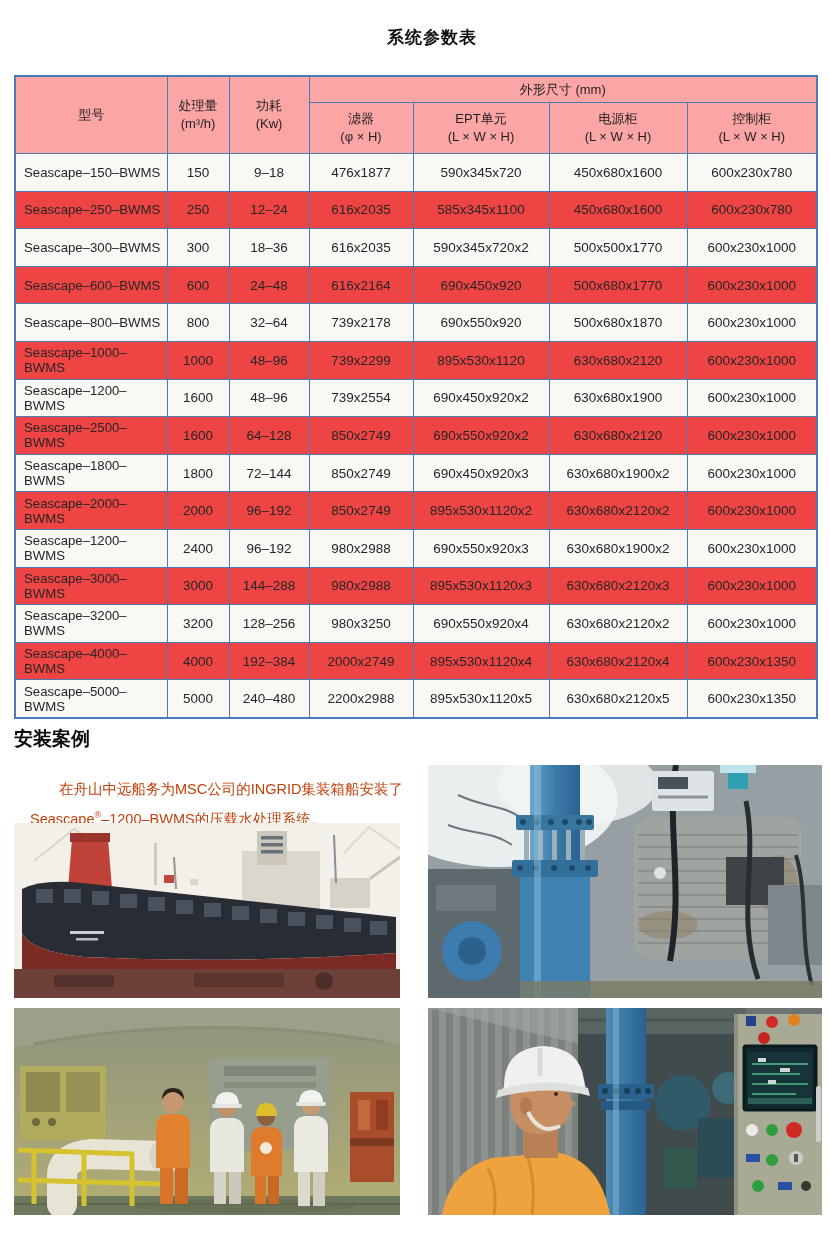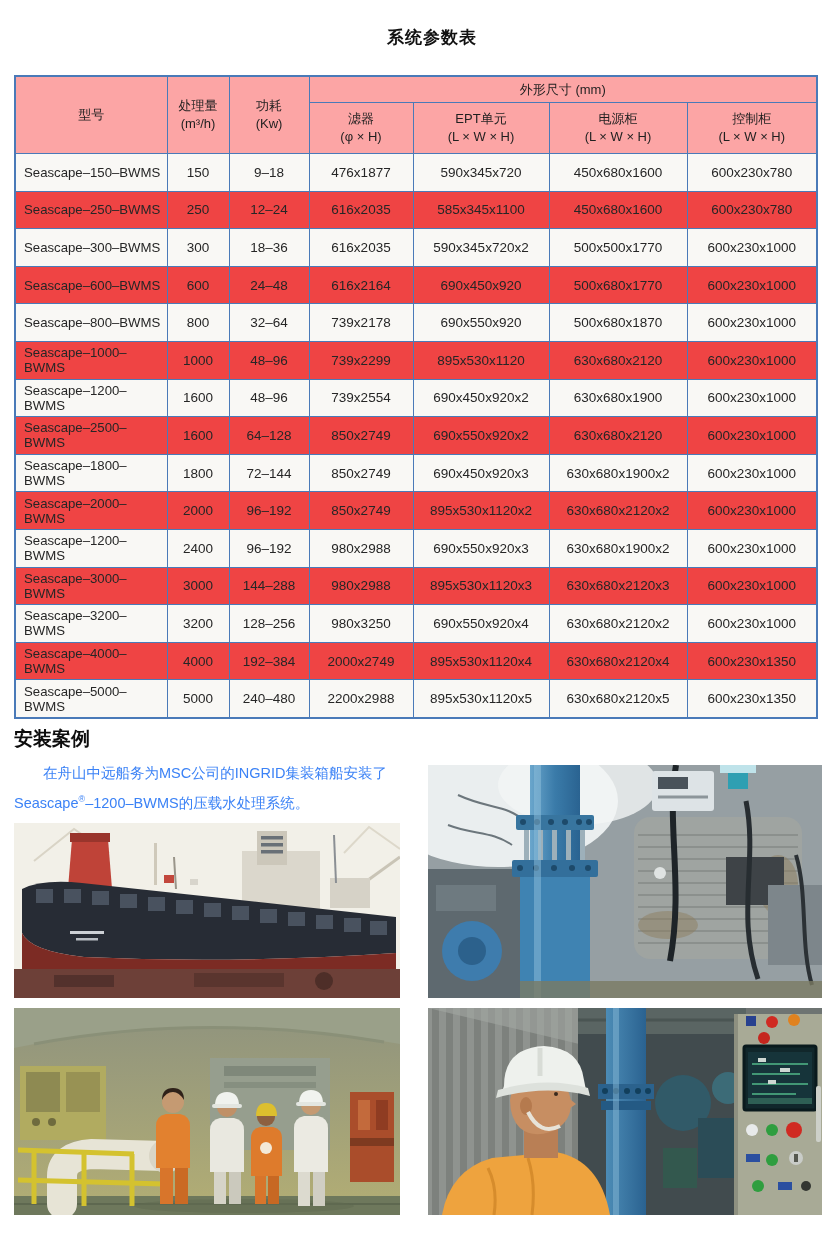--- a/index.html
+++ b/index.html
@@ -35,21 +35,21 @@
   table.params tbody tr.alt td { background:#ef4444; }
   table.params tbody td.model { text-align:left; padding-left:8px; font-size:13.2px; }
   .bottom { position:absolute; top:726px; left:0; width:830px; height:518px; }
   .section-title {
     position:absolute; margin:0; font-size:19px; font-weight:bold; color:#0d0d0d;
   }
   .section-title.install { left:14px; top:0; }
   .section-title.uscg { left:428px; top:0; }
   .install-para {
     position:absolute; left:14px; top:34px; width:402px;
-    font-size:14.5px; line-height:26px; color:#3b82f6; text-indent:2em; margin:0;
+    font-size:14.5px; line-height:26px; color:#c2410c; text-indent:2em; margin:16px;
   }
   .install-para sup { font-size:9px; }
   .photo { position:absolute; overflow:hidden; background:#ddd; }
   .photo svg { display:block; width:100%; height:100%; }
   .photo-ship      { left:14px;  top:97px;  width:386px; height:175px; }
   .photo-equipment { left:428px; top:39px;  width:394px; height:233px; }
   .photo-workers   { left:14px;  top:282px; width:386px; height:207px; }
   .photo-panel     { left:428px; top:282px; width:394px; height:207px; }
 </style>
 </head>

